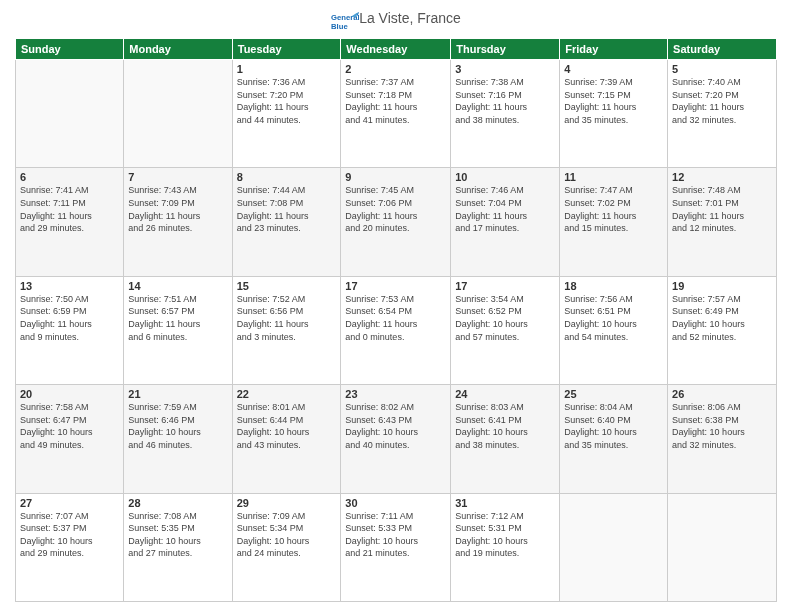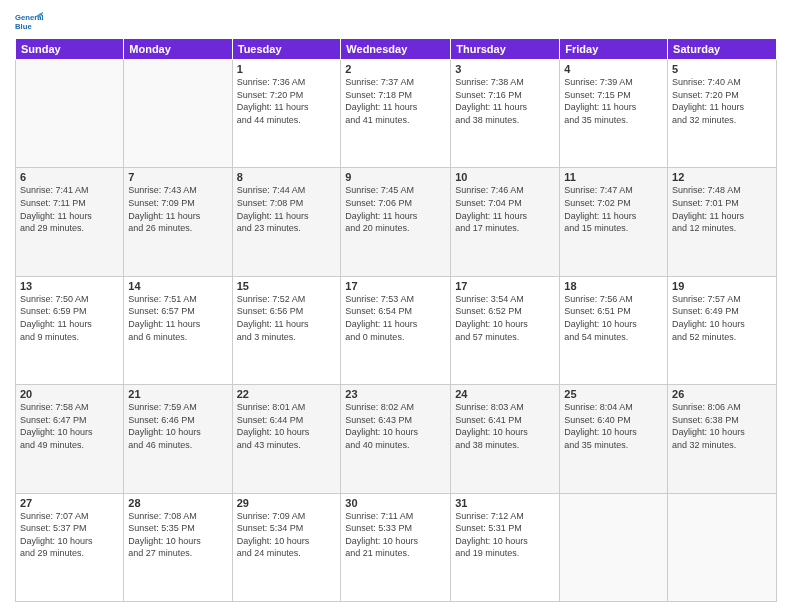--- a/index.html
+++ b/index.html
@@ -12,21 +12,21 @@
     }
     .page {
       width: 792px;
       height: 612px;
       padding: 10px 15px;
       display: flex;
       flex-direction: column;
     }
     .header {
       display: flex;
-      justify-content: flex-start;
+      justify-content: center;
       align-items: flex-start;
       margin-bottom: 6px;
     }
     .logo {
       display: flex;
       align-items: center;
       gap: 4px;
     }
     .logo-bird {
       width: 28px;
@@ -44,21 +44,21 @@
       font-size: 14px;
       color: #555;
     }
     .calendar {
       width: 100%;
       border-collapse: collapse;
       flex: 1;
       font-size: 9.5px;
     }
     .calendar thead tr th {
-      background-color: #6d28d9;
+      background-color: #15803d;
       color: #fff;
       text-align: left;
       padding: 4px 5px;
       font-size: 11px;
       border: 1px solid #fff;
     }
     .calendar tbody tr td {
       border: 1px solid #ccc;
       vertical-align: top;
       padding: 3px 4px;
@@ -92,20 +92,21 @@
   <div class="header">
     <div class="logo">
       <svg class="logo-bird" viewBox="0 0 40 30">
         <text x="0" y="14" font-size="11" font-weight="bold" fill="#1a6bb5">General</text>
         <text x="0" y="26" font-size="11" font-weight="bold" fill="#1a6bb5">Blue</text>
         <polygon points="36,5 40,2 38,8" fill="#1a6bb5"></polygon>
         <path d="M30,8 Q36,3 40,2 Q37,8 33,10 Z" fill="#4a9fd4"></path>
       </svg>
     </div>
     <div class="title-block">
+      <div class="location">La Viste, France</div>
     </div>
   </div>
 
   <table class="calendar">
     <thead>
       <tr id="dow-row">
           <th>Sunday</th>
           <th>Monday</th>
           <th>Tuesday</th>
           <th>Wednesday</th>

